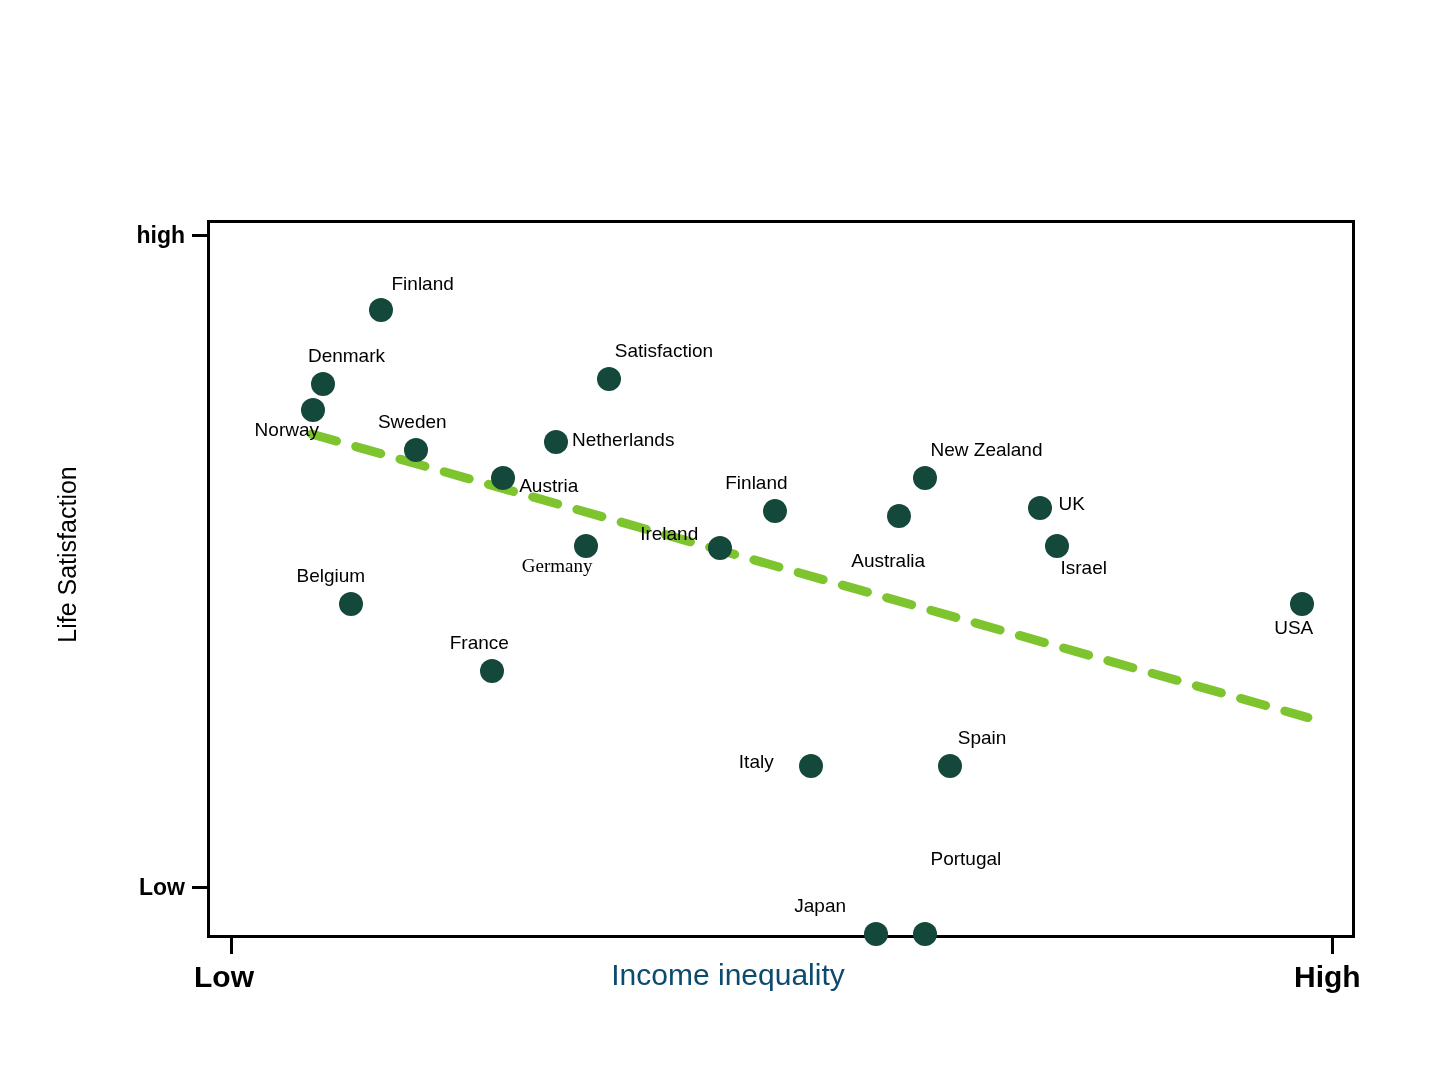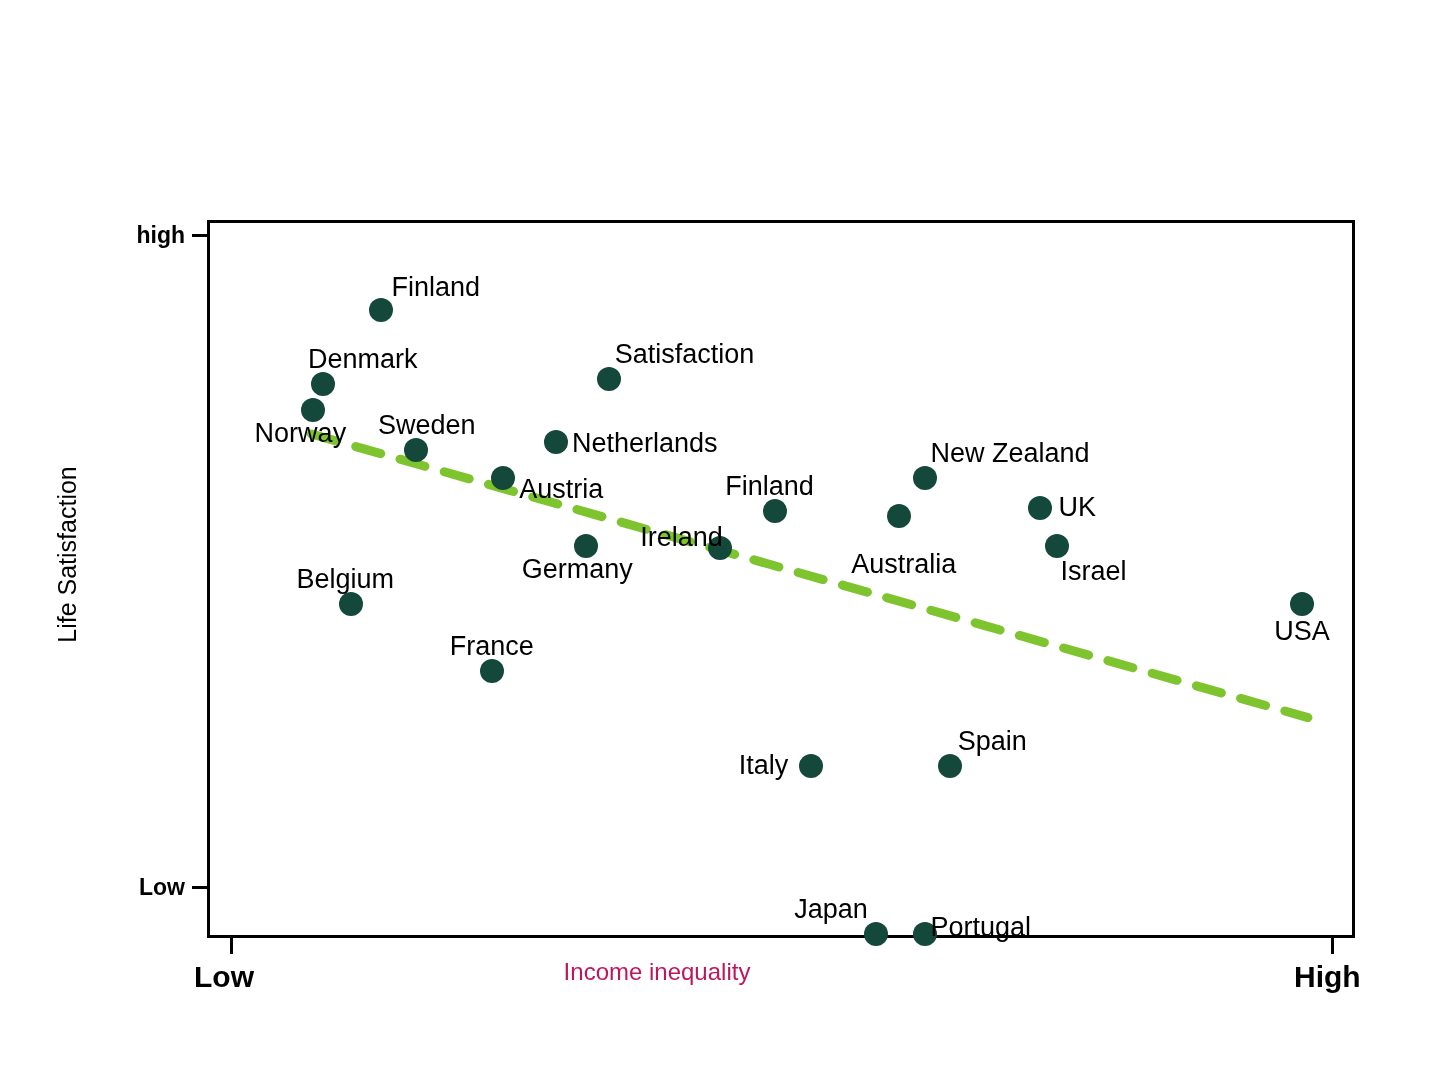--- a/index.html
+++ b/index.html
@@ -76,24 +76,24 @@
     position: absolute;
     font-size: 30px;
     font-weight: bold;
     color: #000000;
     white-space: nowrap;
   }
   #x-axis-title {
     position: absolute;
     left: 0;
     top: 958px;
-    width: 1314px;
+    width: 1456px;
     text-align: center;
-    font-size: 24px;
-    color: #be185d;
+    font-size: 30px;
+    color: #0c4a6e;
   }
   #y-axis-title {
     position: absolute;
     left: -58px;
     top: 540px;
     width: 250px;
     text-align: center;
     font-size: 25px;
     color: #000000;
     transform: rotate(-90deg);
@@ -102,21 +102,21 @@
   }
 
   
   .data-point {
     position: absolute;
     border-radius: 50%;
     background: #14483a;
   }
   .point-label {
     position: absolute;
-    font-size: 27px;
+    font-size: 19px;
     color: #000000;
     white-space: nowrap;
     line-height: 1;
   }
 
   #trendline-svg {
     position: absolute;
     left: 0; top: 0;
     width: 1456px;
     height: 1071px;
@@ -158,21 +158,21 @@
       <div class="point-label" style="left: 254.616px; top: 419.552px;">Norway</div>
       <div class="data-point" style="left: 403.936px; top: 437.76px; width: 24px; height: 24px; background: rgb(20, 72, 58);"></div>
       <div class="point-label" style="left: 377.936px; top: 411.76px;">Sweden</div>
       <div class="data-point" style="left: 543.992px; top: 429.862px; width: 24px; height: 24px; background: rgb(20, 72, 58);"></div>
       <div class="point-label" style="left: 571.992px; top: 429.862px;">Netherlands</div>
       <div class="data-point" style="left: 596.8px; top: 366.678px; width: 24px; height: 24px; background: rgb(20, 72, 58);"></div>
       <div class="point-label" style="left: 614.8px; top: 340.678px;">Satisfaction</div>
       <div class="data-point" style="left: 491.184px; top: 466.48px; width: 24px; height: 24px; background: rgb(20, 72, 58);"></div>
       <div class="point-label" style="left: 519.184px; top: 476.48px;">Austria</div>
       <div class="data-point" style="left: 573.84px; top: 533.972px; width: 24px; height: 24px; background: rgb(20, 72, 58);"></div>
-      <div class="point-label" style="left: 521.84px; top: 555.972px;">Germany</div>
+      <div class="point-label" style="left: 521.84px; top: 555.972px; font-family: Liberation Serif, serif;">Germany</div>
       <div class="data-point" style="left: 708.156px; top: 536.126px; width: 24px; height: 24px; background: rgb(20, 72, 58);"></div>
       <div class="point-label" style="left: 640.156px; top: 512.126px; margin-top: 12px;">Ireland</div>
       <div class="data-point" style="left: 763.26px; top: 498.79px; width: 24px; height: 24px; background: rgb(20, 72, 58);"></div>
       <div class="point-label" style="left: 725.26px; top: 472.79px;">Finland</div>
       <div class="data-point" style="left: 887.244px; top: 503.816px; width: 24px; height: 24px; background: rgb(20, 72, 58);"></div>
       <div class="point-label" style="left: 851.244px; top: 551px;">Australia</div>
       <div class="data-point" style="left: 912.5px; top: 466.48px; width: 24px; height: 24px; background: rgb(20, 72, 58);"></div>
       <div class="point-label" style="left: 930.5px; top: 440.48px;">New Zealand</div>
       <div class="data-point" style="left: 1028.45px; top: 495.918px; width: 24px; height: 24px; background: rgb(20, 72, 58);"></div>
       <div class="point-label" style="left: 1058.45px; top: 493.918px;">UK</div>
@@ -182,18 +182,18 @@
       <div class="point-label" style="left: 296.5px; top: 566.13px;">Belgium</div>
       <div class="data-point" style="left: 479.704px; top: 658.904px; width: 24px; height: 24px; background: rgb(20, 72, 58);"></div>
       <div class="point-label" style="left: 449.704px; top: 632.904px;">France</div>
       <div class="data-point" style="left: 798.848px; top: 753.68px; width: 24px; height: 24px; background: rgb(20, 72, 58);"></div>
       <div class="point-label" style="left: 738.848px; top: 751.68px;">Italy</div>
       <div class="data-point" style="left: 937.756px; top: 753.68px; width: 24px; height: 24px; background: rgb(20, 72, 58);"></div>
       <div class="point-label" style="left: 957.756px; top: 727.68px;">Spain</div>
       <div class="data-point" style="left: 864.284px; top: 922.41px; width: 24px; height: 24px; background: rgb(20, 72, 58);"></div>
       <div class="point-label" style="left: 794.284px; top: 896.41px;">Japan</div>
       <div class="data-point" style="left: 912.5px; top: 922.41px; width: 24px; height: 24px; background: rgb(20, 72, 58);"></div>
-      <div class="point-label" style="left: 930.5px; top: 914px;">Portugal</div>
+      <div class="point-label" style="left: 930.5px; top: 849px;">Portugal</div>
       <div class="data-point" style="left: 1290.19px; top: 592.13px; width: 24px; height: 24px; background: rgb(20, 72, 58);"></div>
       <div class="point-label" style="left: 1274.19px; top: 618.13px;">USA</div>
     </div>
 
 </div>
 
 </body></html>

